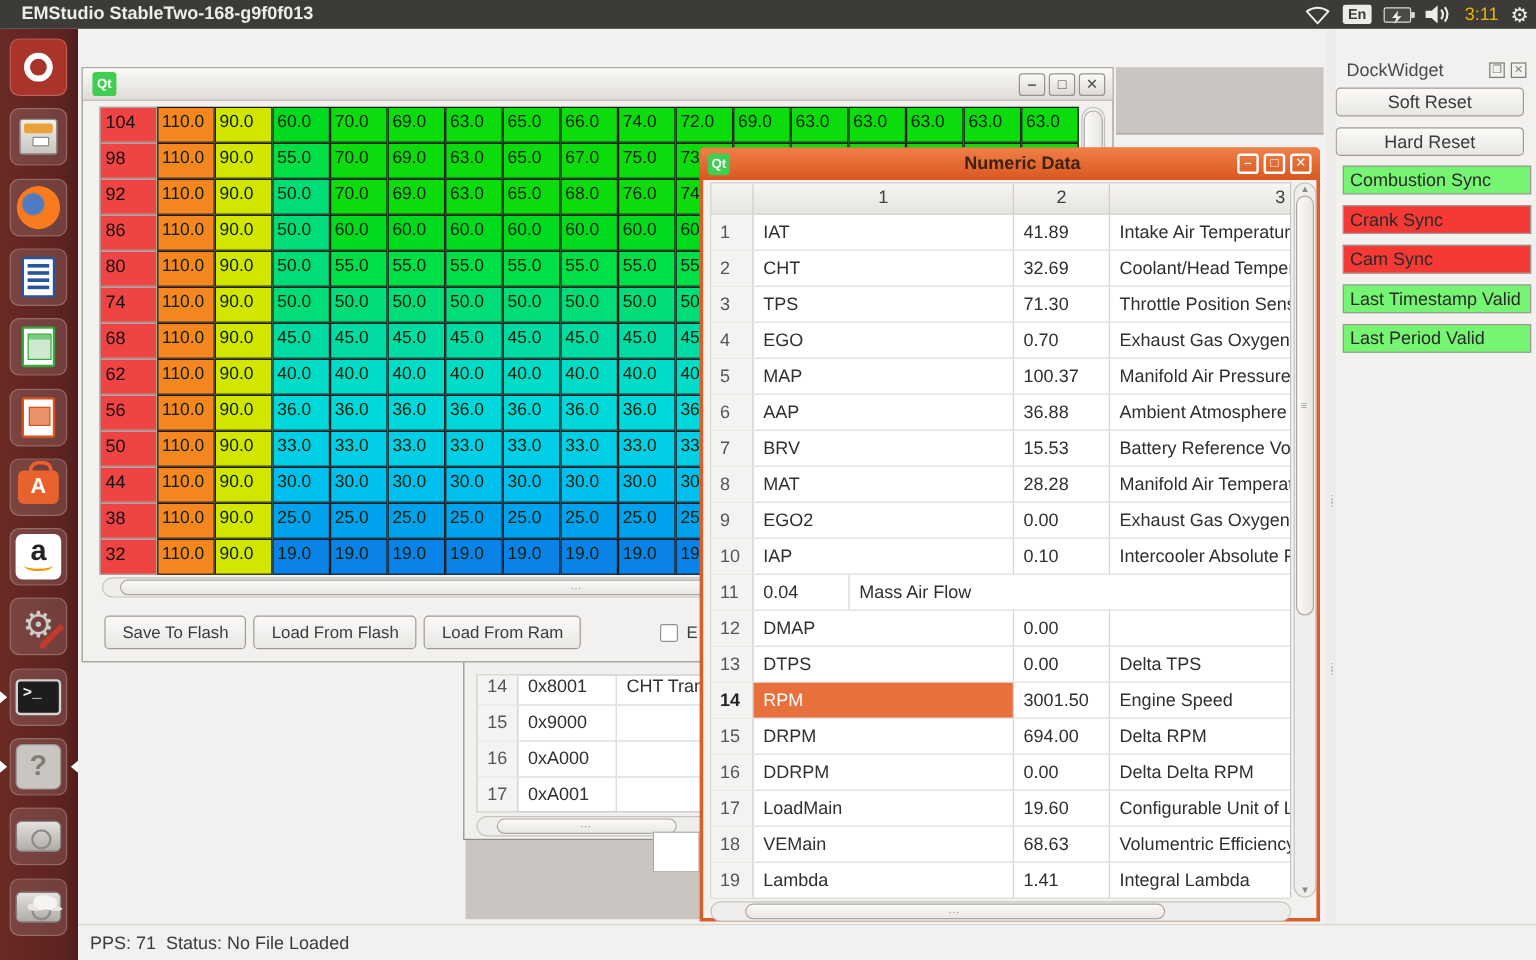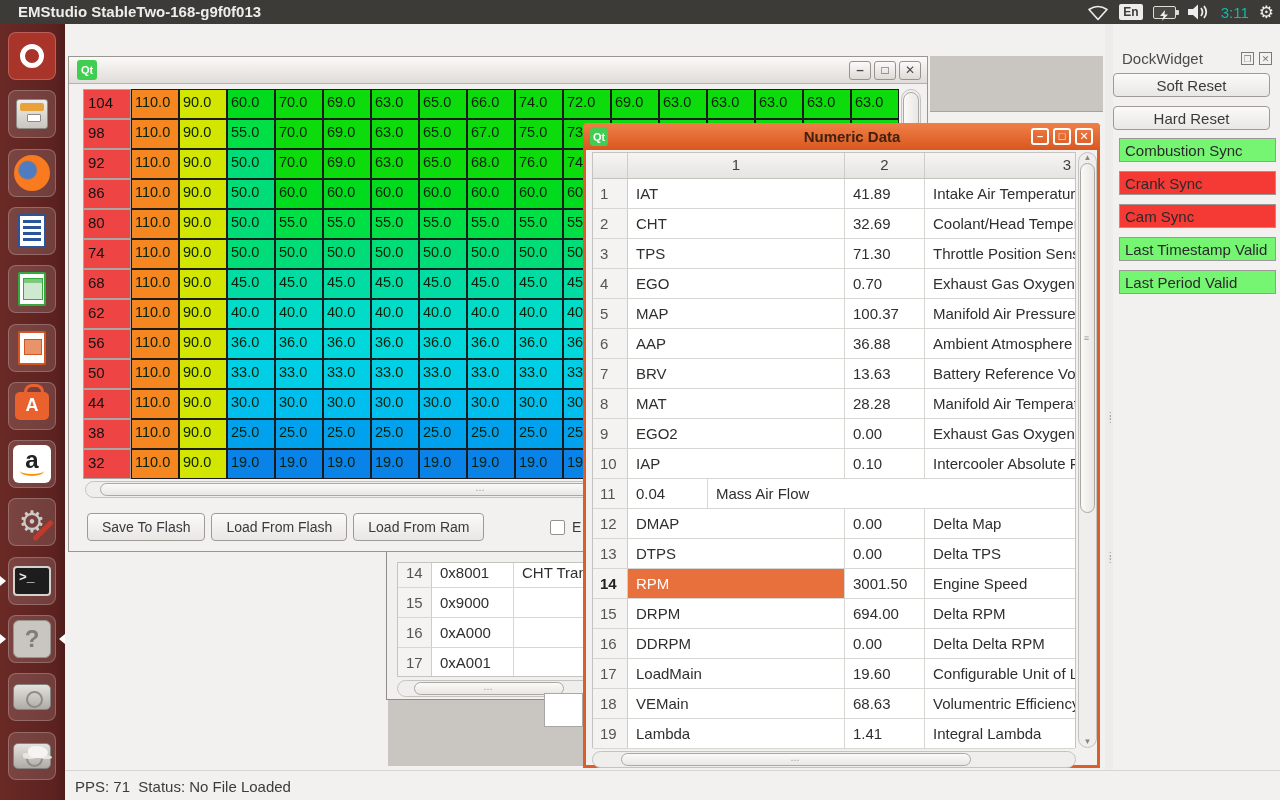--- a/index.html
+++ b/index.html
@@ -12,21 +12,21 @@
   .topbar { position:absolute; left:0; top:0; width:1280px; height:24px;
     background:#3C3B37; color:#EDEDEB; z-index:60; }
   .topbar-title { position:absolute; left:18px; top:3px; font-size:15px; font-weight:bold; }
   .tray { position:absolute; right:6px; top:0; height:24px; display:flex; align-items:center; gap:10px; }
   .en-badge { background:#EDECEA; color:#3C3B37; font-size:12px; font-weight:bold;
     padding:1px 4px; border-radius:2px; }
   .battery { position:relative; width:23px; height:13px; border:1px solid #DDDCD9; border-radius:2px;
     background:#4A4945; }
   .battery:after { content:""; position:absolute; right:-4px; top:3px; width:3px; height:5px;
     background:#DDDCD9; border-radius:0 1px 1px 0; }
-  .clock { font-size:15px; color:#14b8a6; }
+  .clock { font-size:15px; color:#eab308; }
   .gear-glyph { font-size:17px; color:#EDEDEB; line-height:1; }
   
   .launcher { position:absolute; left:0; top:24px; width:65px; height:776px;
     background:linear-gradient(90deg,#6A2A26,#5C2220 85%,#4E1C1B); z-index:55; }
   .tile { position:absolute; left:8px; width:48px; height:48px; border-radius:8px;
     background:rgba(255,255,255,.13); border:1px solid rgba(255,255,255,.22);
     display:flex; align-items:center; justify-content:center; overflow:hidden; }
   .arrow-l { position:absolute; left:0; width:0; height:0;
     border-top:5px solid transparent; border-bottom:5px solid transparent; border-left:6px solid #FFF; }
   .arrow-r { position:absolute; left:59px; width:0; height:0;
@@ -539,21 +539,21 @@
         </div>
         <div class="num-row">
           <div class="num-idx">6</div>
           <div class="num-name">AAP</div>
           <div class="num-val">36.88</div>
           <div class="num-desc">Ambient Atmosphere P</div>
         </div>
         <div class="num-row">
           <div class="num-idx">7</div>
           <div class="num-name">BRV</div>
-          <div class="num-val">13.63</div>
+          <div class="num-val">15.53</div>
           <div class="num-desc">Battery Reference Volt</div>
         </div>
         <div class="num-row">
           <div class="num-idx">8</div>
           <div class="num-name">MAT</div>
           <div class="num-val">28.28</div>
           <div class="num-desc">Manifold Air Temperat</div>
         </div>
         <div class="num-row">
           <div class="num-idx">9</div>
@@ -569,21 +569,20 @@
         </div>
         <div class="num-row">
           <div class="num-idx">11</div>
           <div class="num-val">0.04</div>
           <div class="num-desc">Mass Air Flow</div>
         </div>
         <div class="num-row">
           <div class="num-idx">12</div>
           <div class="num-name">DMAP</div>
           <div class="num-val">0.00</div>
-          <div class="num-desc">Delta Map</div>
         </div>
         <div class="num-row">
           <div class="num-idx">13</div>
           <div class="num-name">DTPS</div>
           <div class="num-val">0.00</div>
           <div class="num-desc">Delta TPS</div>
         </div>
         <div class="num-row">
           <div class="num-idx bold">14</div>
           <div class="num-name sel" style="background: rgb(232, 112, 61);">RPM</div>

